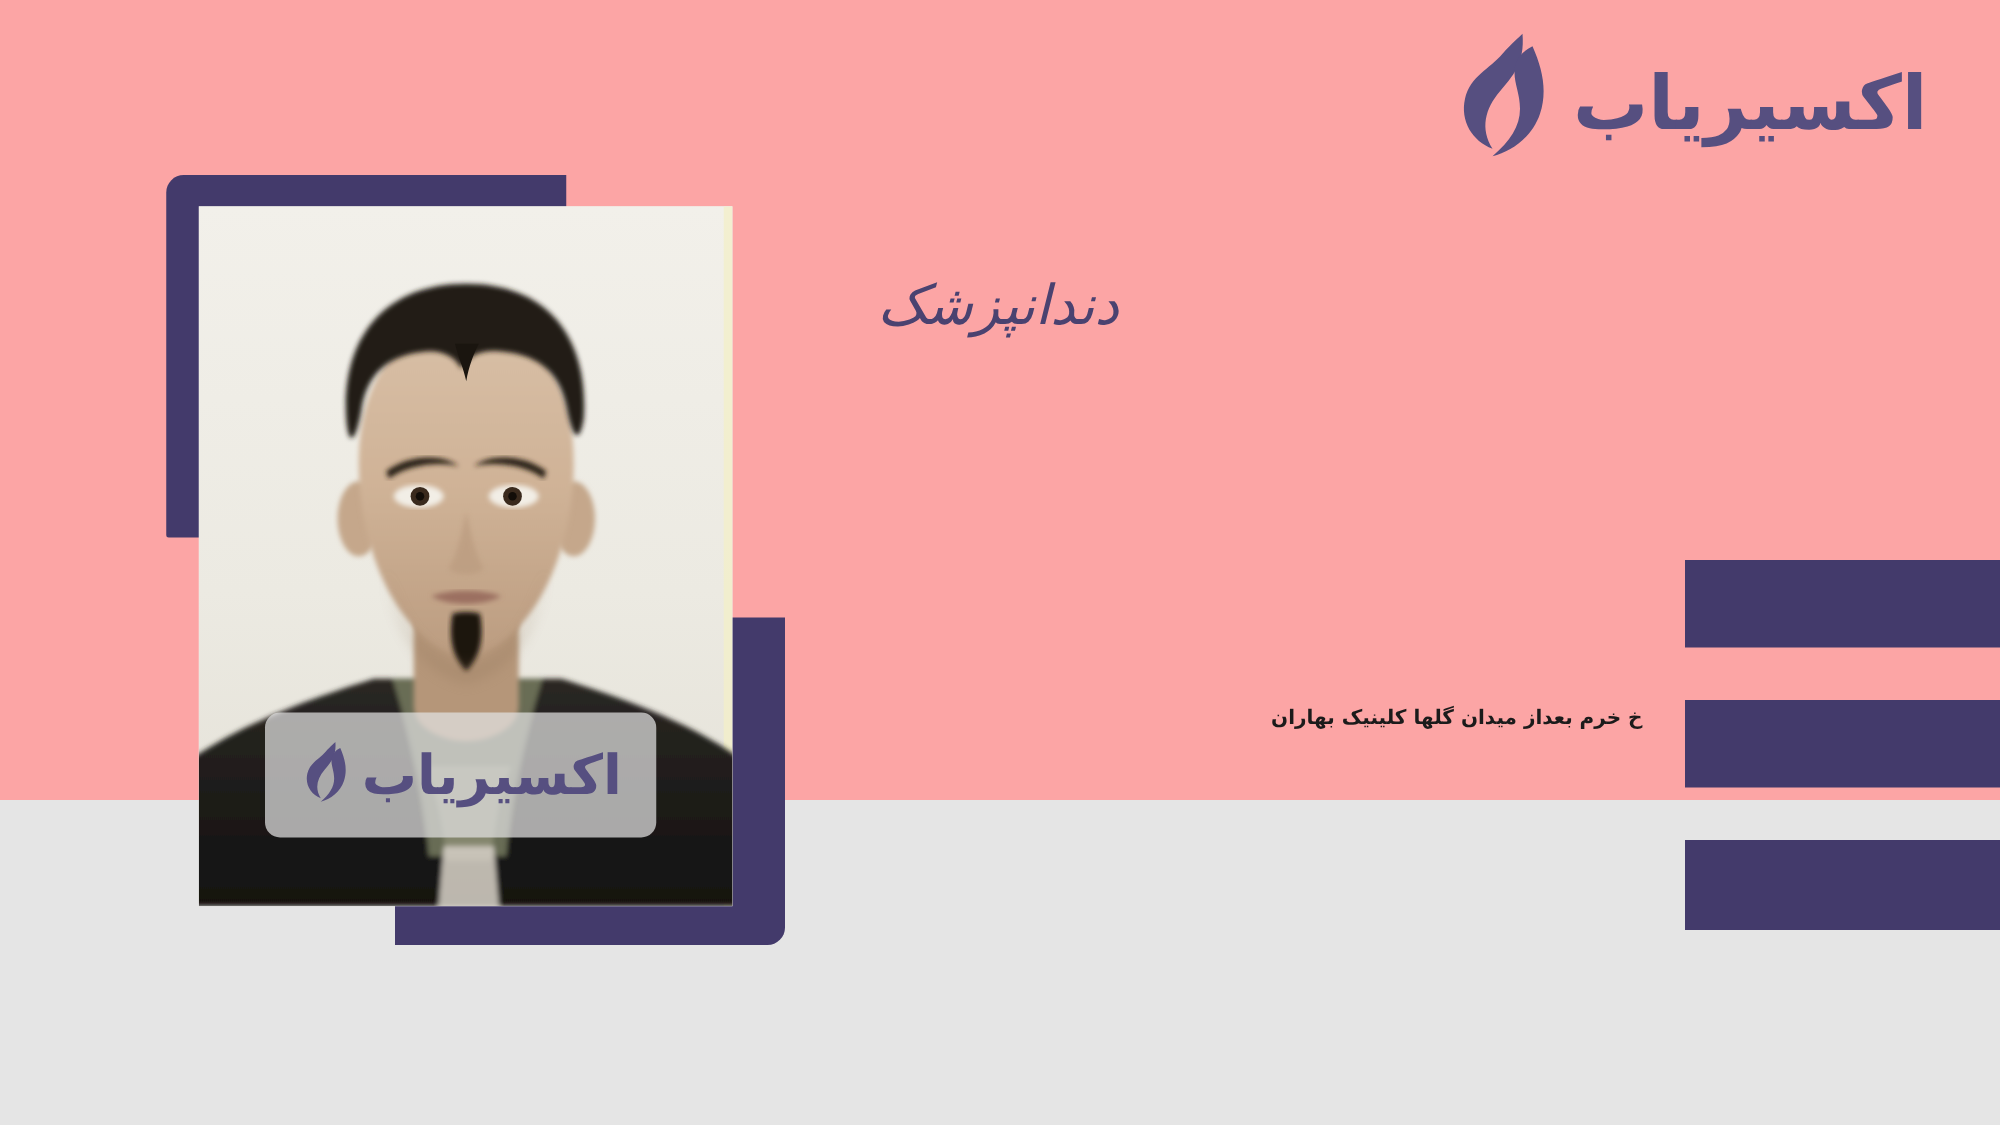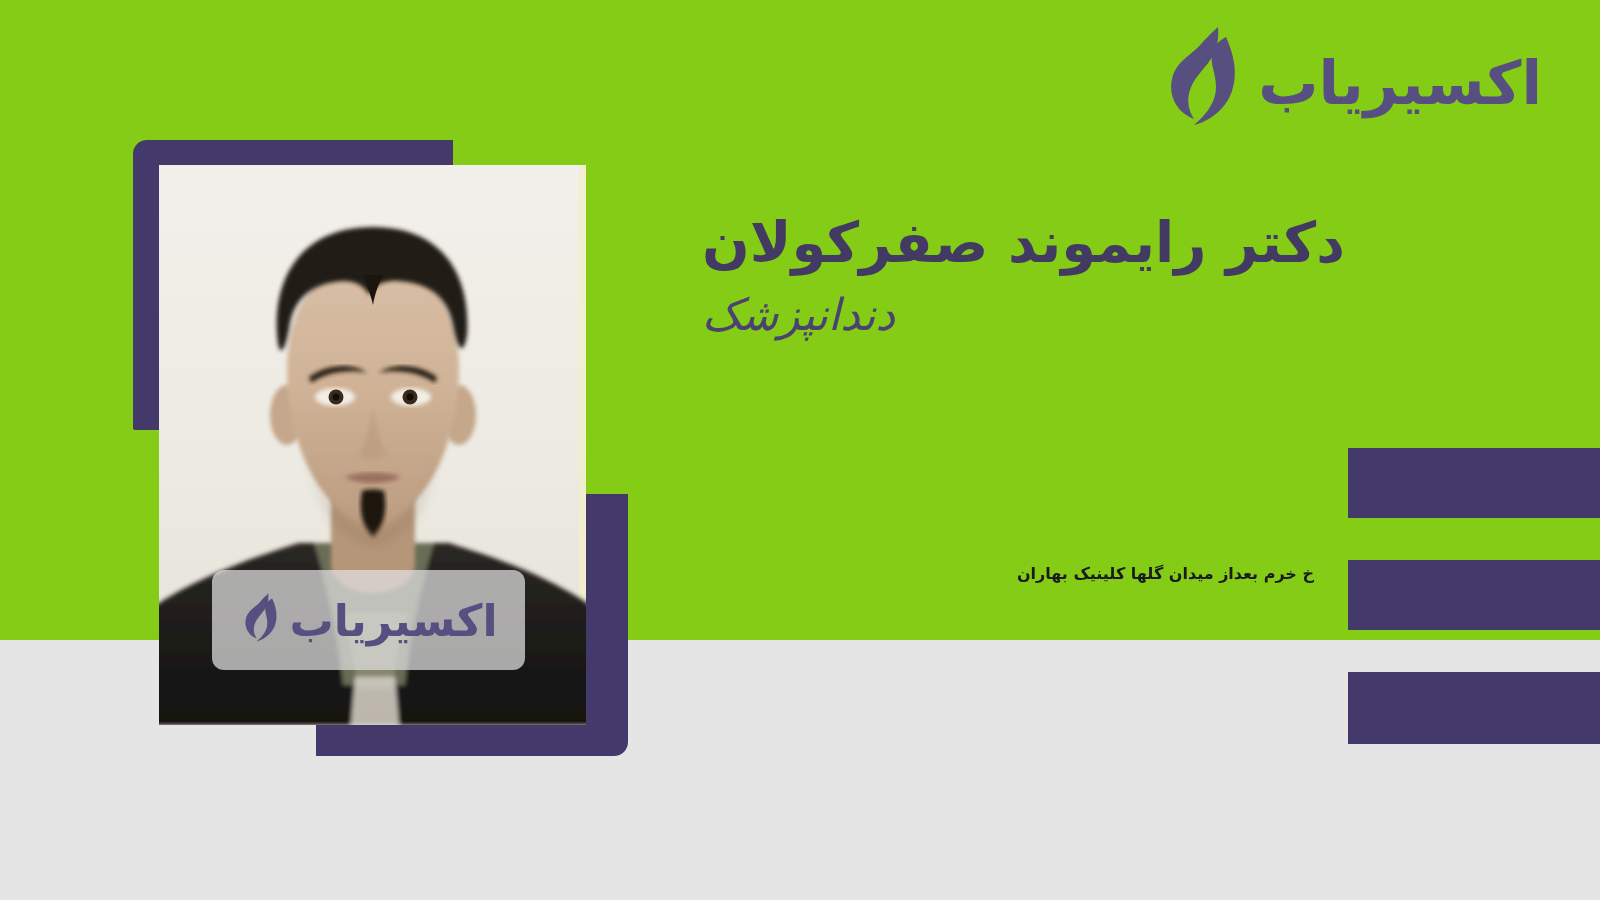--- a/index.html
+++ b/index.html
@@ -9,21 +9,21 @@
     height: 900px;
     overflow: hidden;
     background: #e5e5e5;
     font-family: "DejaVu Sans", "Liberation Sans", sans-serif;
   }
 
   .card {
     position: relative;
     width: 1600px;
     height: 640px;
-    background: #84cc16;
+    background: #fca5a5;
     direction: rtl;
   }
 
   
   .brand-logo {
     position: absolute;
     top: 22px;
     right: 58px;
     display: flex;
     flex-direction: row-reverse;
@@ -261,21 +261,20 @@
             <path d="M60 2 C62 26 52 36 42 48 C30 62 26 78 36 94 C20 88 10 72 14 54 C18 36 34 30 44 18 C52 9 57 5 60 2 Z" fill="#564f80"></path>
             <path d="M68 12 C76 30 80 48 74 66 C68 84 52 96 36 100 C50 88 58 76 58 62 C58 48 52 40 54 28 C56 20 62 15 68 12 Z" fill="#564f80"></path>
           </svg>
         </span>
         <span class="wm-word">اکسیریاب</span>
       </div>
     </div>
   </div>
 
   <div class="info">
-    <h1 class="doctor-name">دکتر رایموند صفرکولان</h1>
     <div class="doctor-specialty">دندانپزشک</div>
   </div>
 
   <div class="bars">
     <div class="bar"></div>
     <div class="bar"></div>
     <div class="bar"></div>
   </div>
 
   <div class="address">خ خرم بعداز میدان گلها کلینیک بهاران</div>

